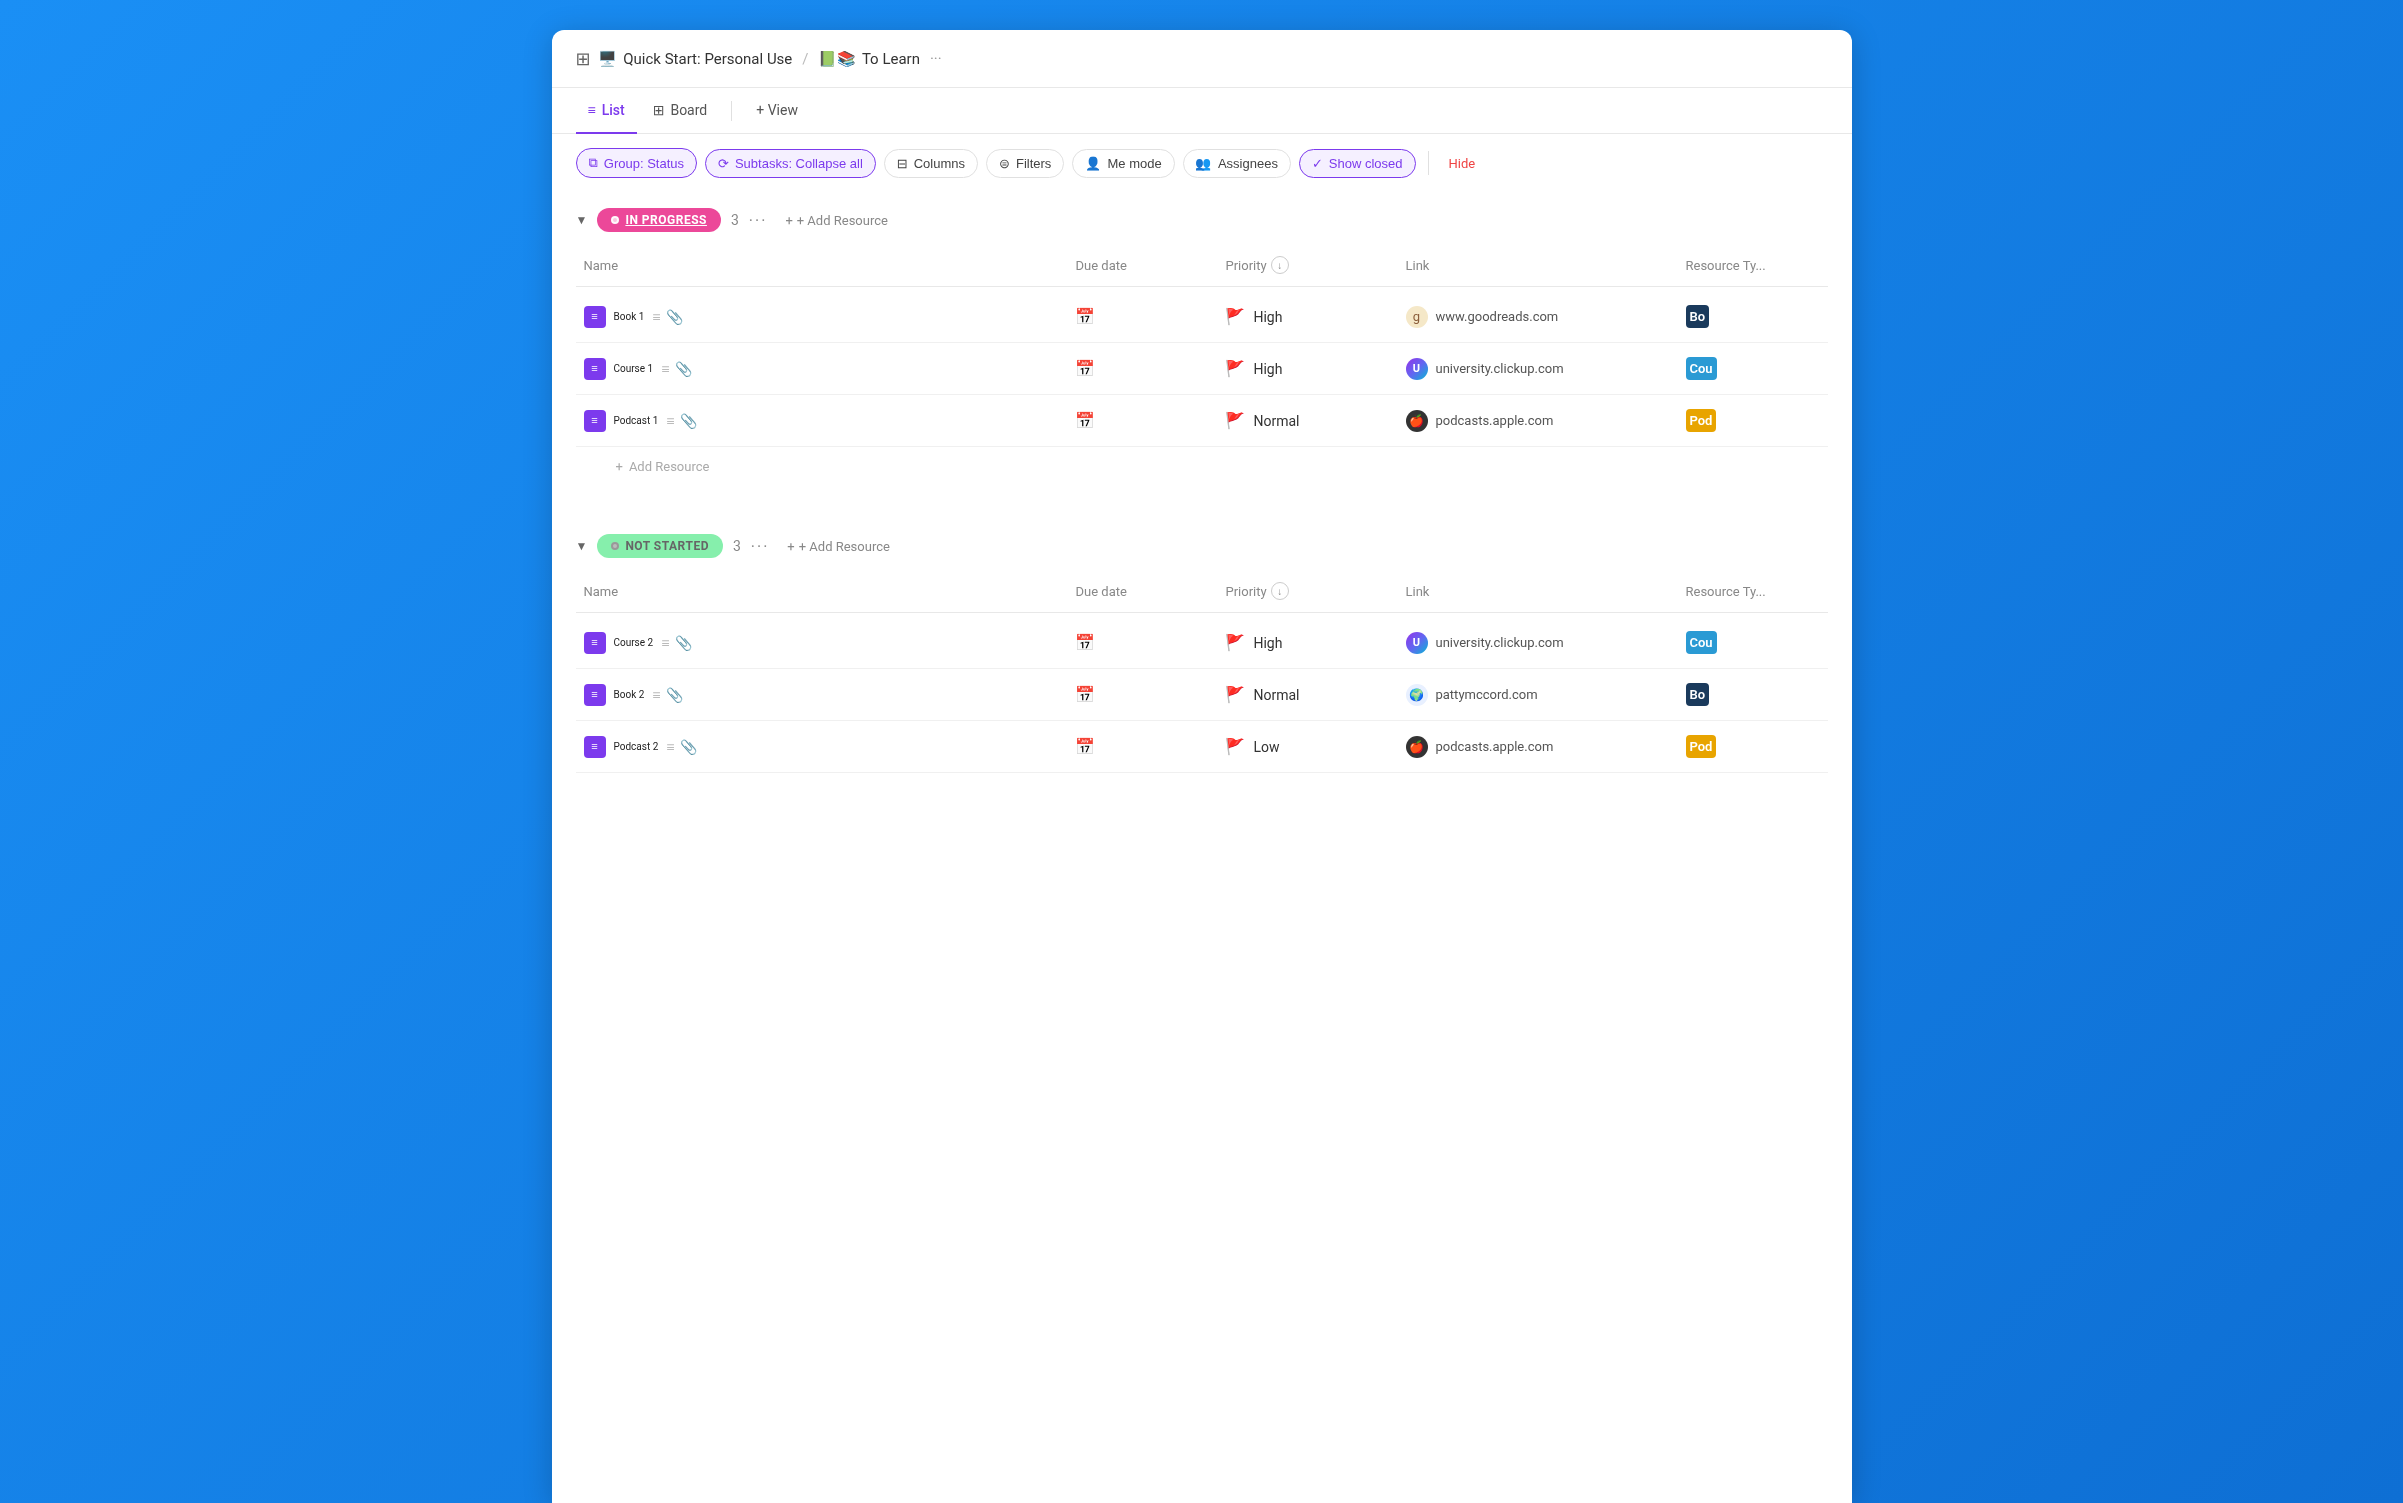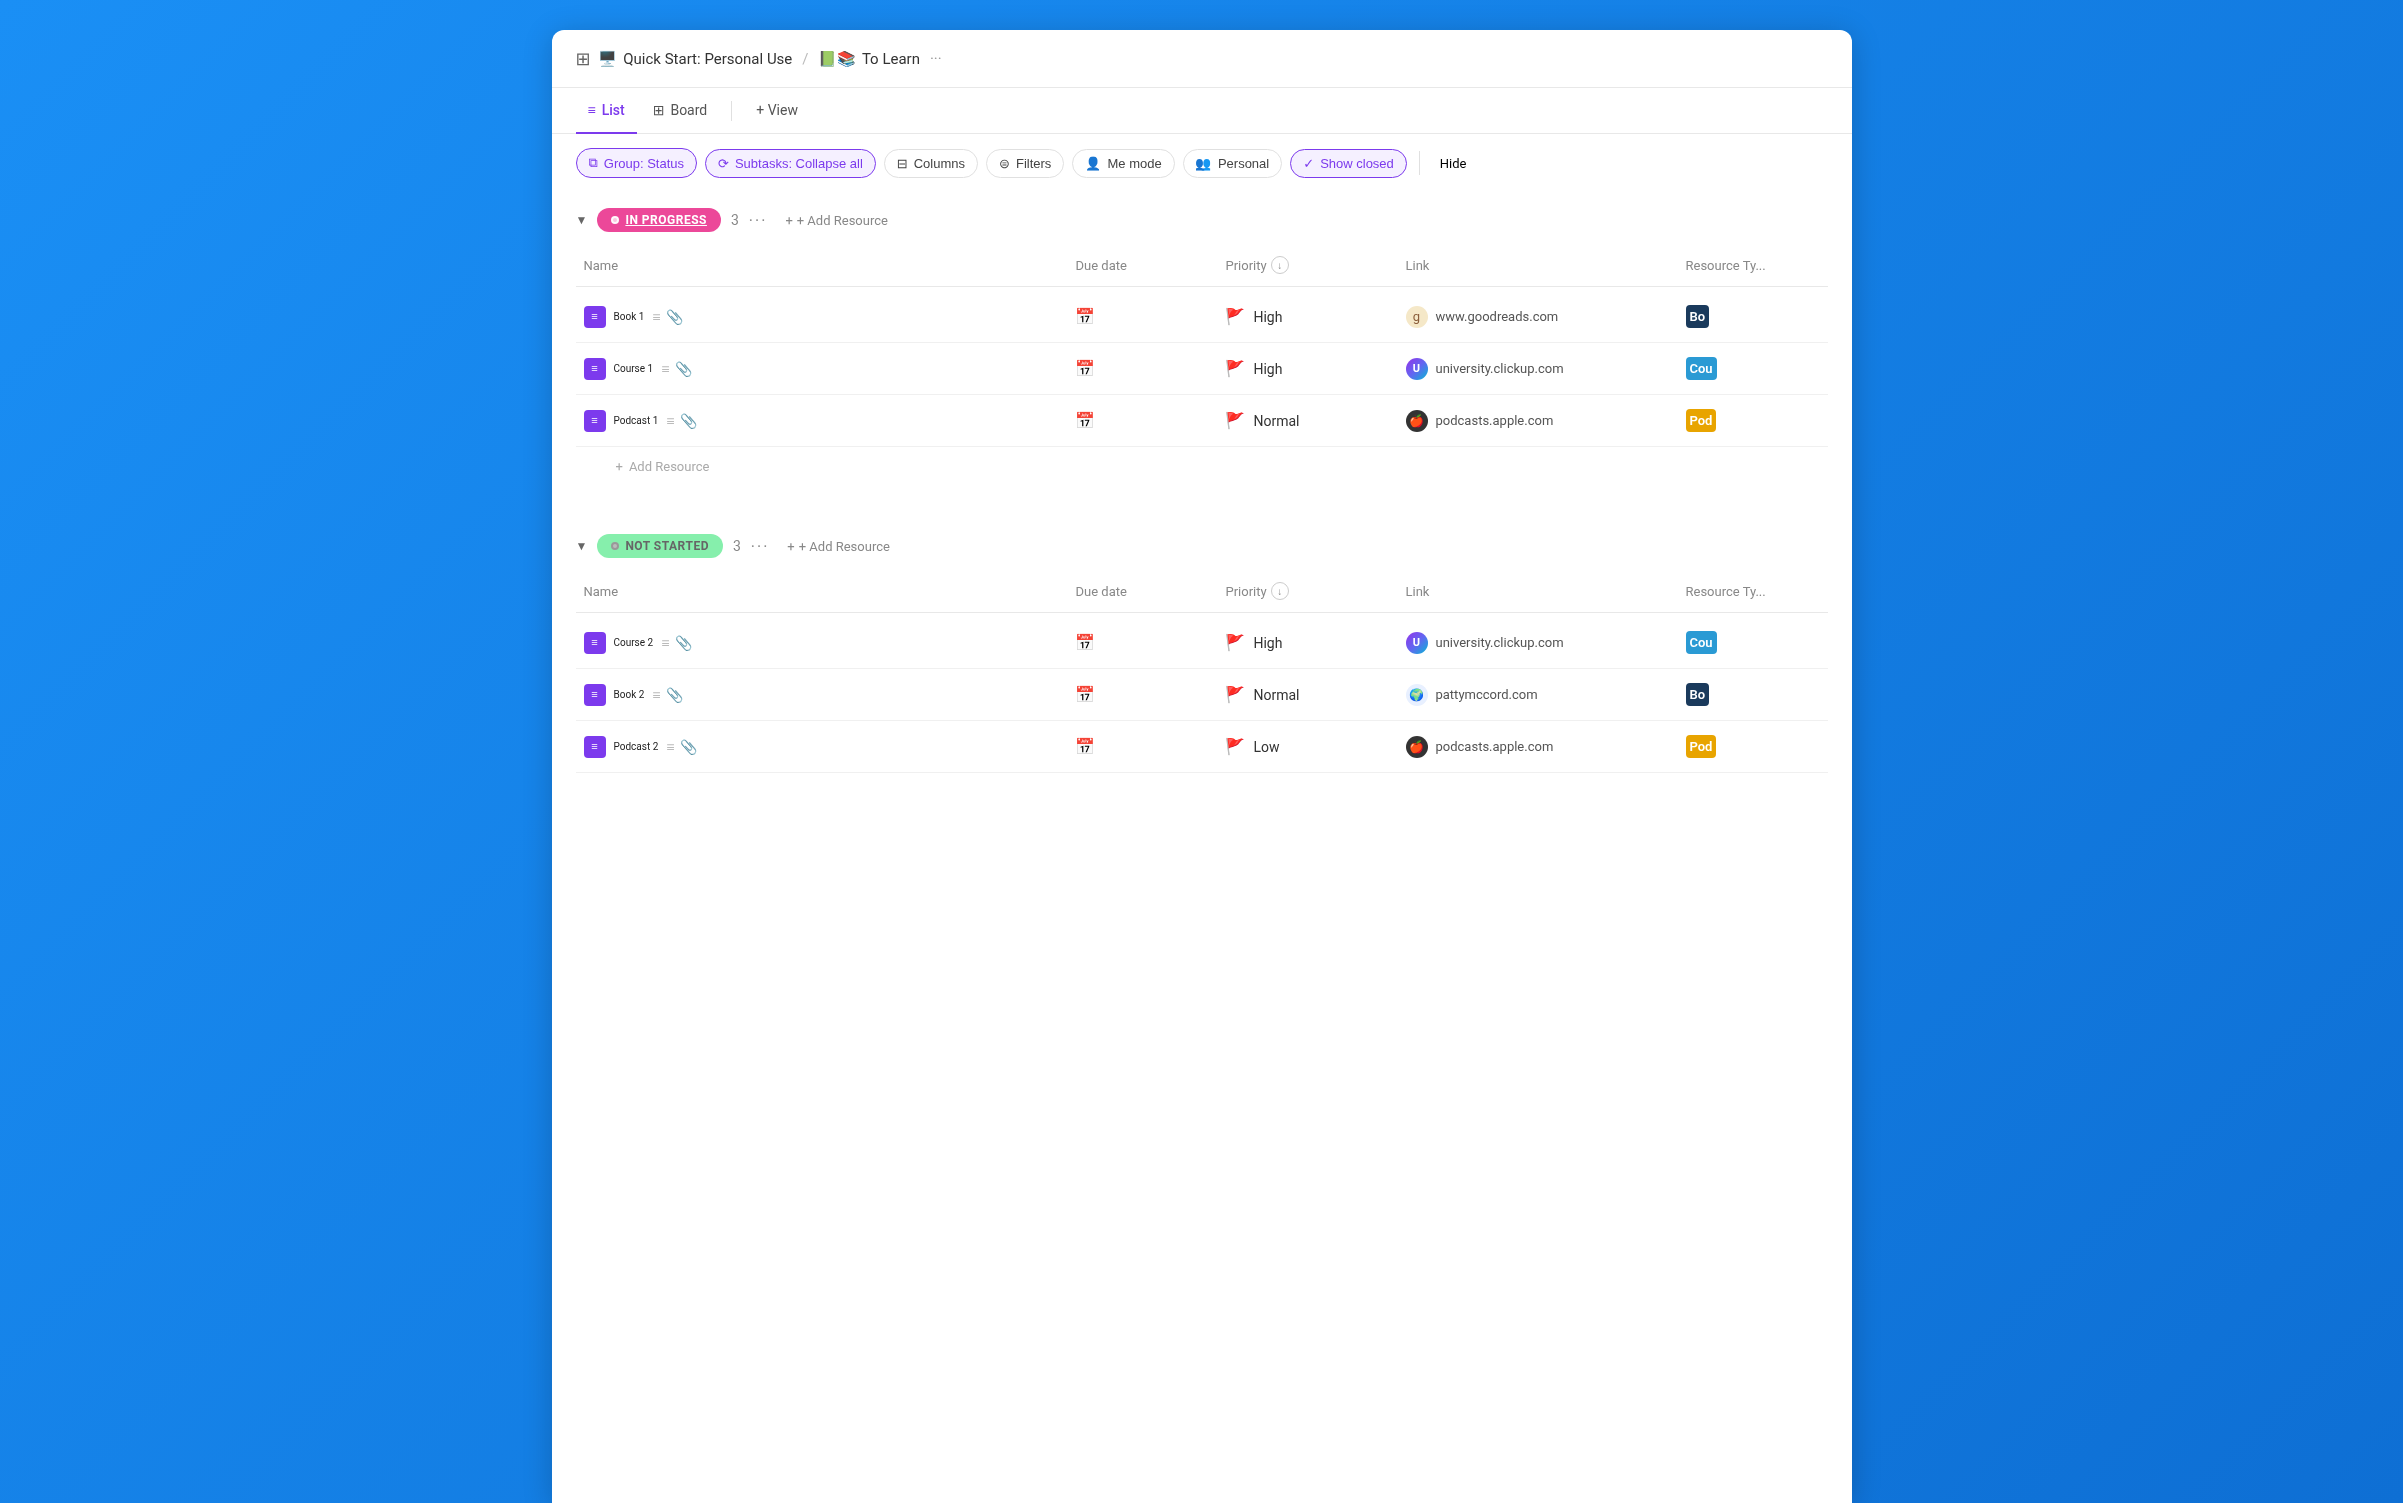--- a/index.html
+++ b/index.html
@@ -106,21 +106,21 @@
       background: #f5f0ff;
     }
     .toolbar-separator {
       width: 1px;
       height: 24px;
       background: #e0e0e0;
       margin: 0 4px;
     }
     .toolbar-hide {
       font-size: 13px;
-      color: #000000;
+      color: #ef4444;
       cursor: pointer;
       padding: 6px 8px;
     }
     .content {
       padding: 0 24px 24px;
     }
     .section {
       margin-bottom: 24px;
     }
     .section-header {
@@ -351,21 +351,21 @@
     <button class="toolbar-btn">
       <span>⊜</span>
       <span>Filters</span>
     </button>
     <button class="toolbar-btn">
       <span>👤</span>
       <span>Me mode</span>
     </button>
     <button class="toolbar-btn">
       <span>👥</span>
-      <span>Personal</span>
+      <span>Assignees</span>
     </button>
     <button class="toolbar-btn show-closed">
       <span>✓</span>
       <span>Show closed</span>
     </button>
     <div class="toolbar-separator"></div>
     <span class="toolbar-hide">Hide</span>
   </div>
 
   <div class="content">

